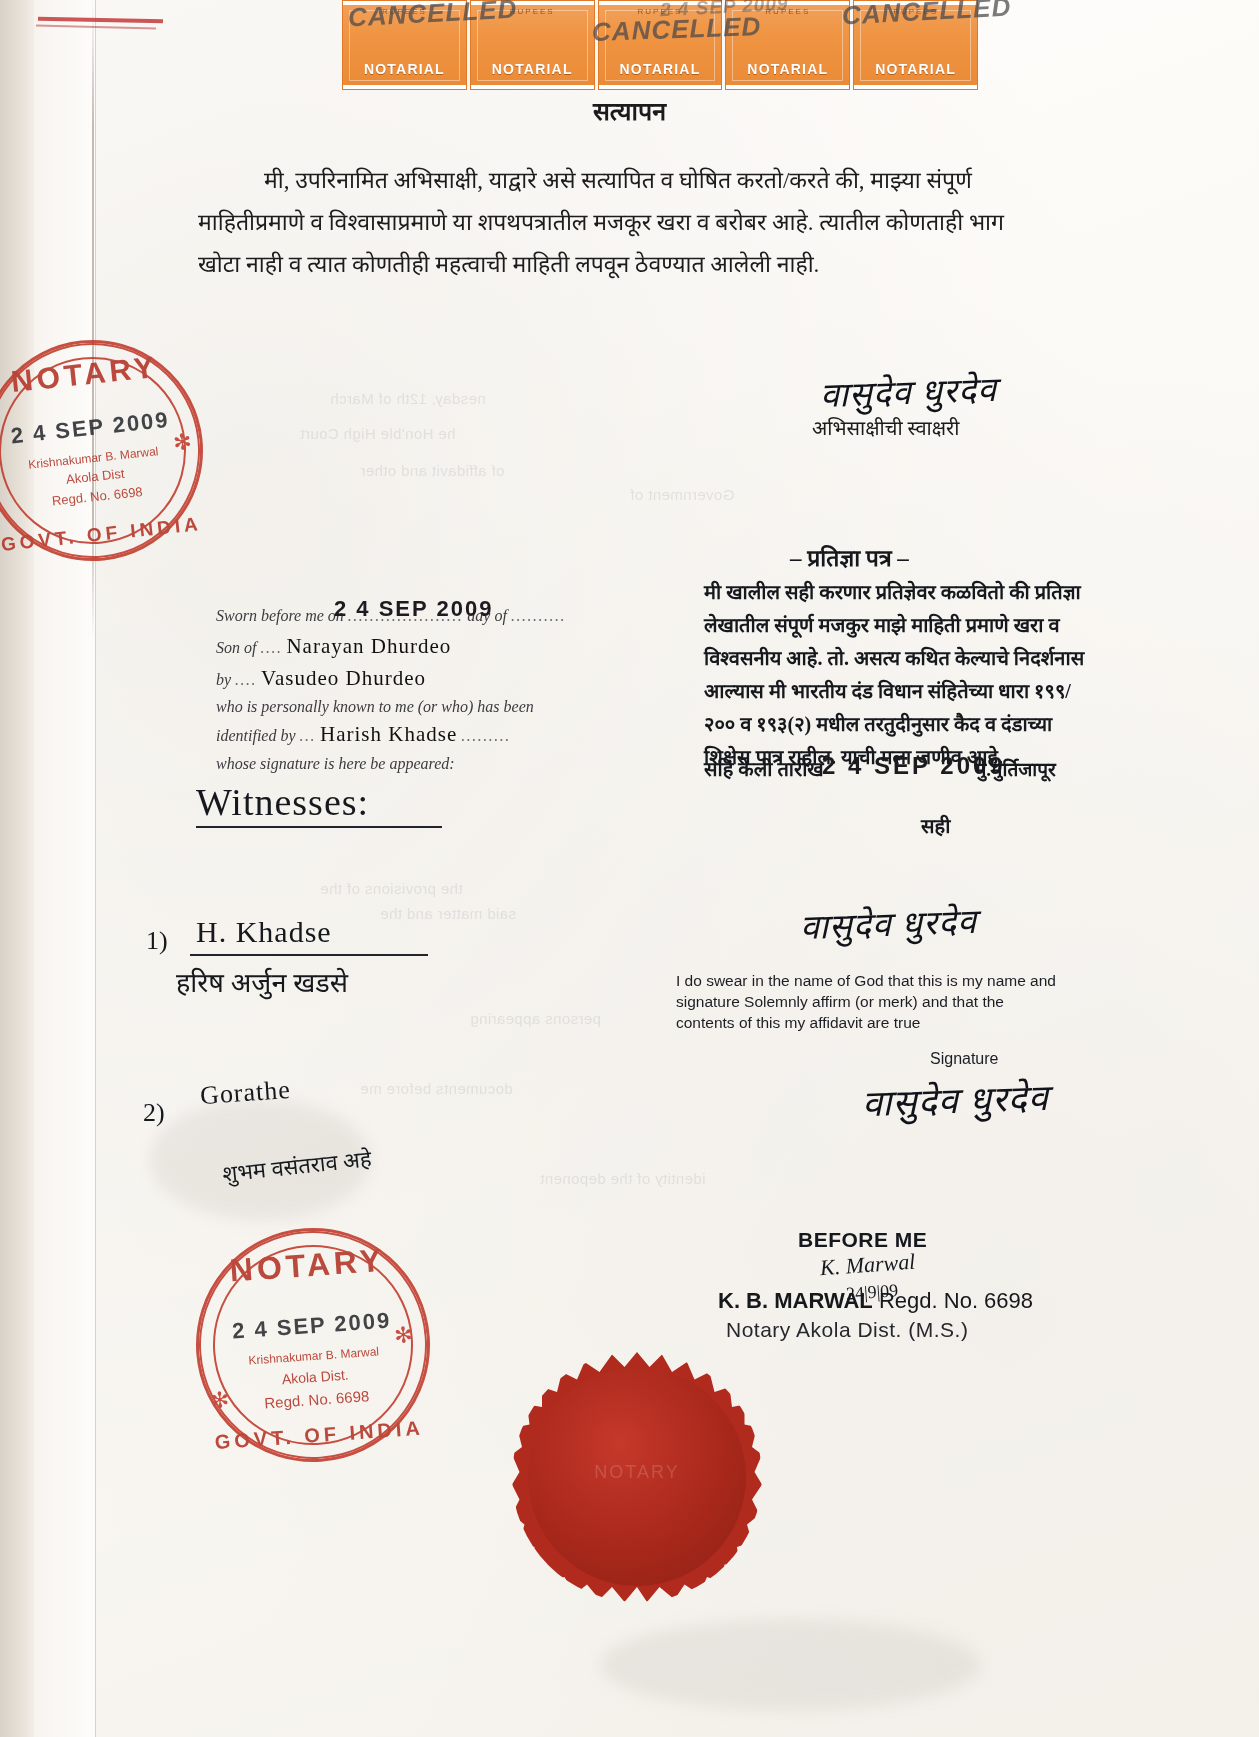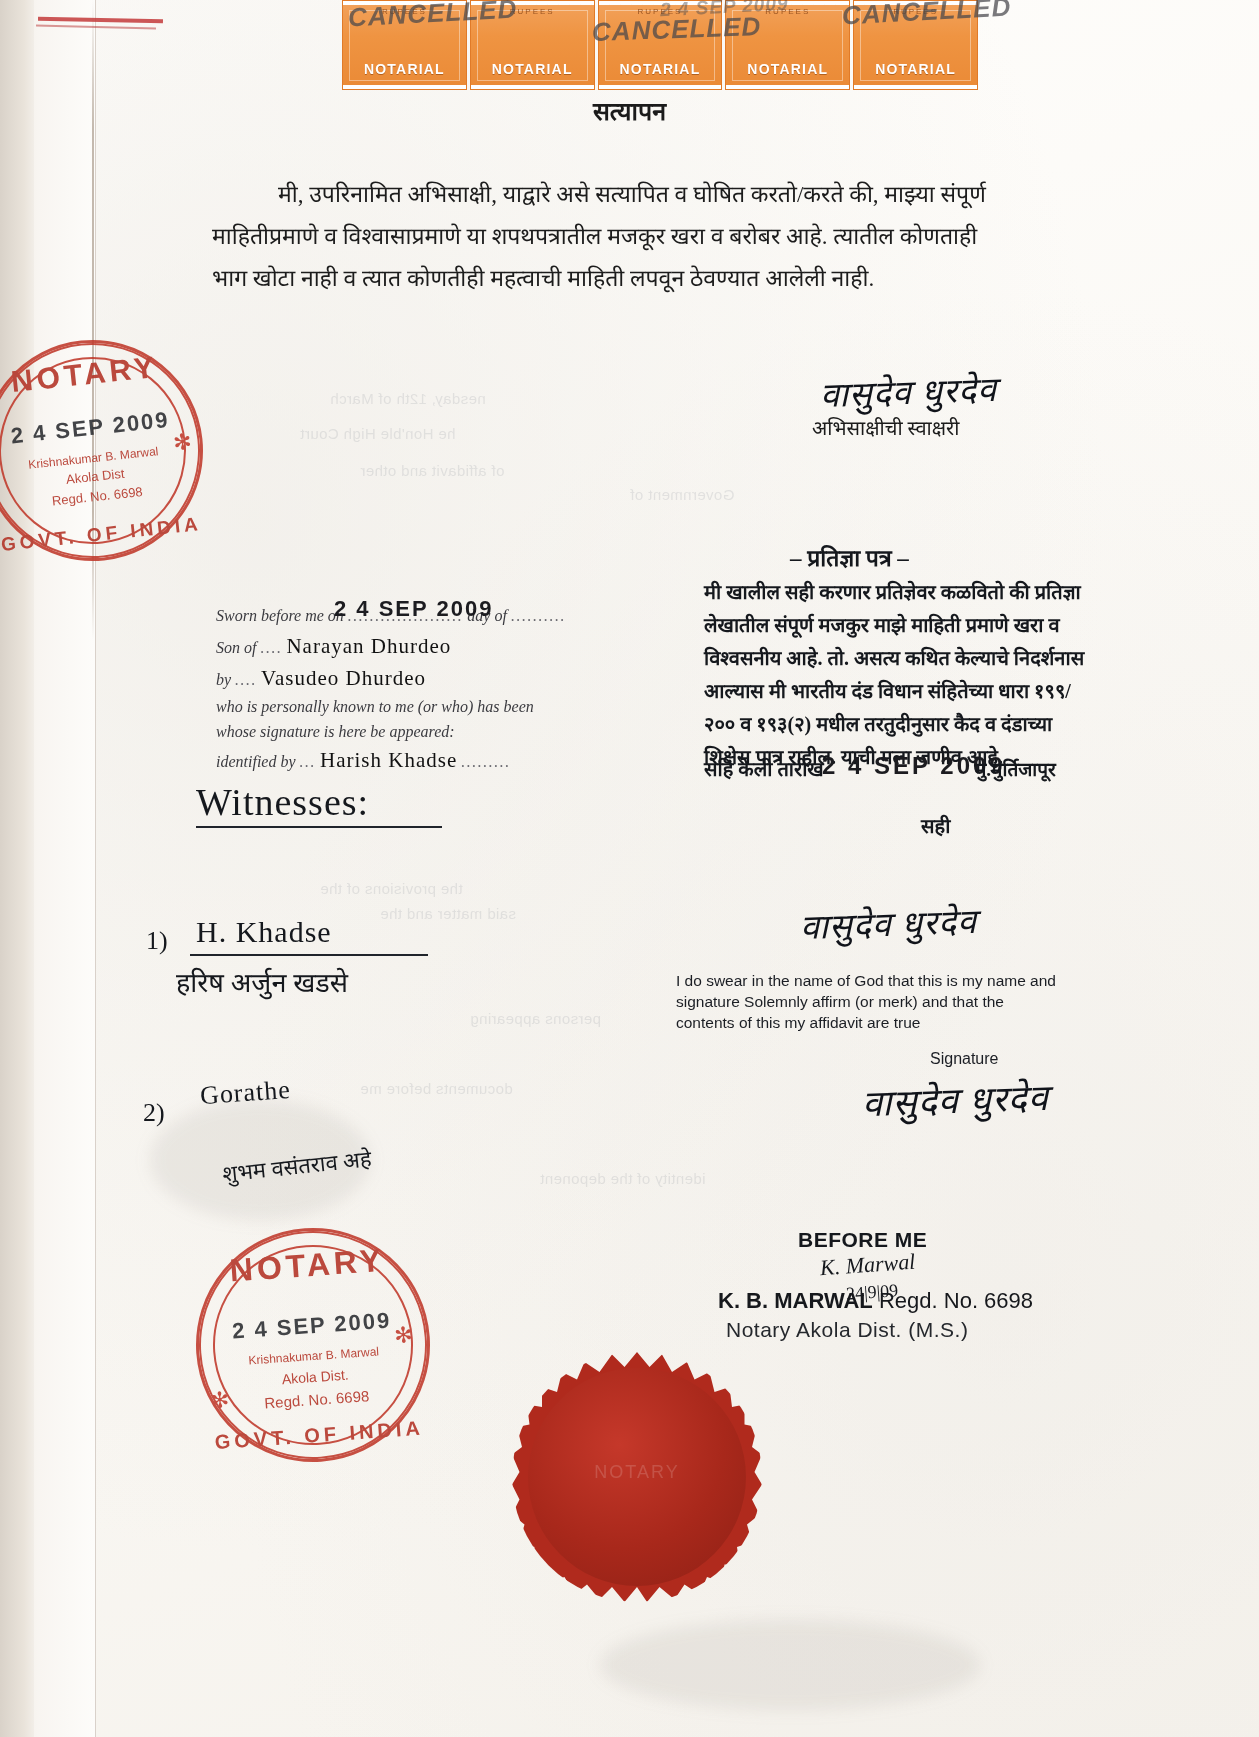--- a/index.html
+++ b/index.html
@@ -156,21 +156,21 @@
   }
   .body-block {
     position: absolute;
     left: 196px; top: 158px;
     width: 828px;
     font-size: 23px;
     line-height: 42px;
     color: #1c1c1c;
   }
   .body-block .indent { display: inline-block; width: 66px; }
-  .body-block p { margin: 16px; font-family: Liberation Serif, serif; }
+  .body-block p { margin: 2px; font-family: Liberation Serif, serif; }
 
   
   .handwrite {
     font-family: "Liberation Serif", serif;
     color: #15181d;
   }
   .sig-deponent {
     position: absolute;
     left: 820px; top: 368px;
     font-size: 34px;
@@ -573,27 +573,27 @@
       <span>Son of</span>
       <span class="dots">....</span>
       <span class="sworn-fill">Narayan Dhurdeo</span>
     </div>
     <div>
       <span>by</span>
       <span class="dots">....</span>
       <span class="sworn-fill">Vasudeo Dhurdeo</span>
     </div>
     <div style="line-height:24px;">who is personally known to me (or who) has been</div>
-    <div style="line-height:26px;">whose signature is here be appeared:</div>
     <div>
       <span>identified by</span>
       <span class="dots">...</span>
       <span class="sworn-fill">Harish Khadse</span>
       <span class="dots">.........</span>
     </div>
+    <div style="line-height:26px;">whose signature is here be appeared:</div>
   </div>
   <div class="stamp-date-overlay">2 4 SEP 2009</div>
 
   <div class="witnesses-title handwrite">Witnesses:</div>
 
   <div class="wit-num handwrite" style="left:146px; top:926px;">1)</div>
   <div class="wit-sig handwrite" style="left:196px; top:915px;">H. Khadse</div>
   <div class="wit-sig-underline" style="left:190px; top:954px; width:238px;"></div>
   <div class="wit-dev handwrite" style="left:170px; top:963px;margin-left:6px;">हरिष अर्जुन खडसे</div>
 

